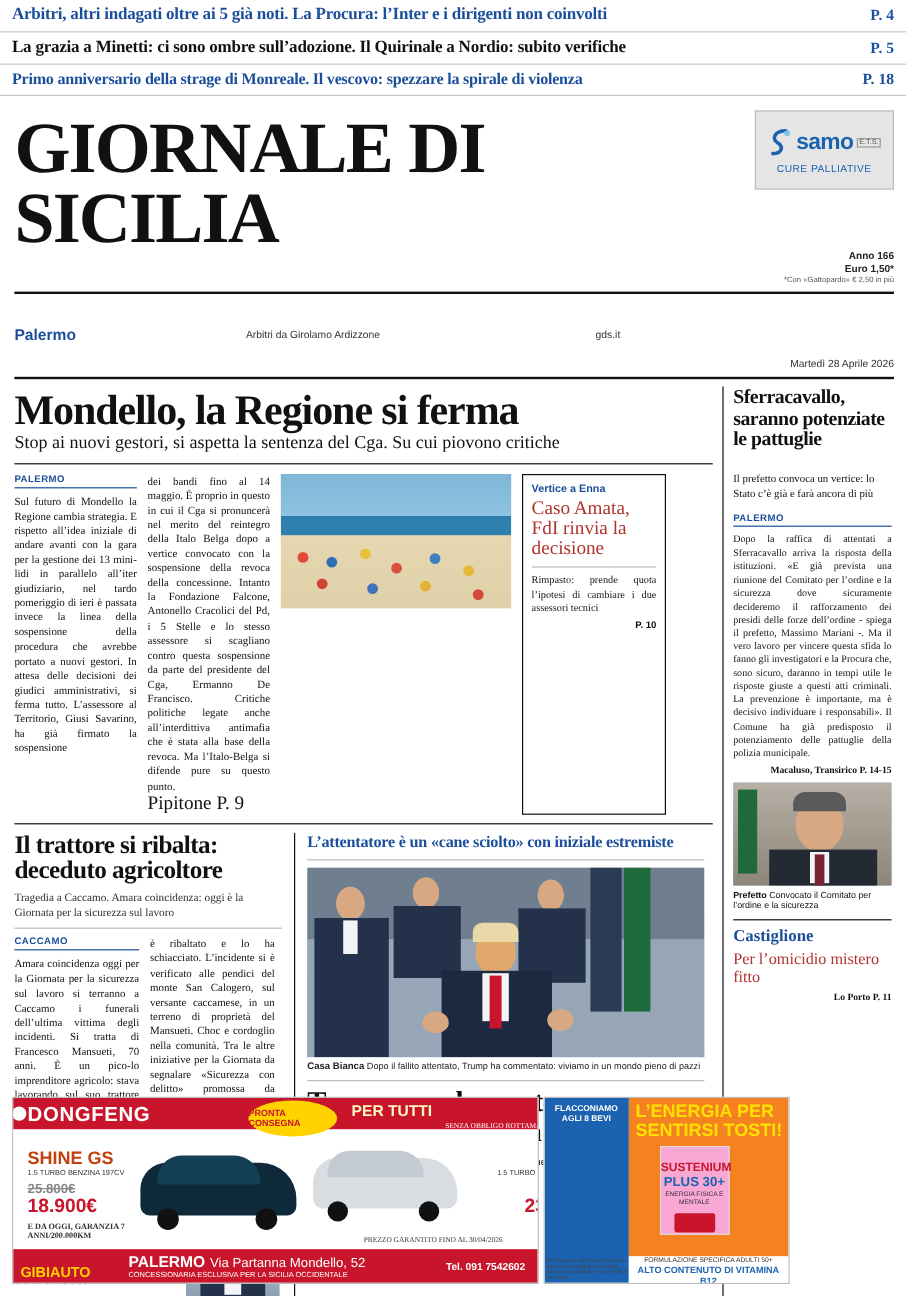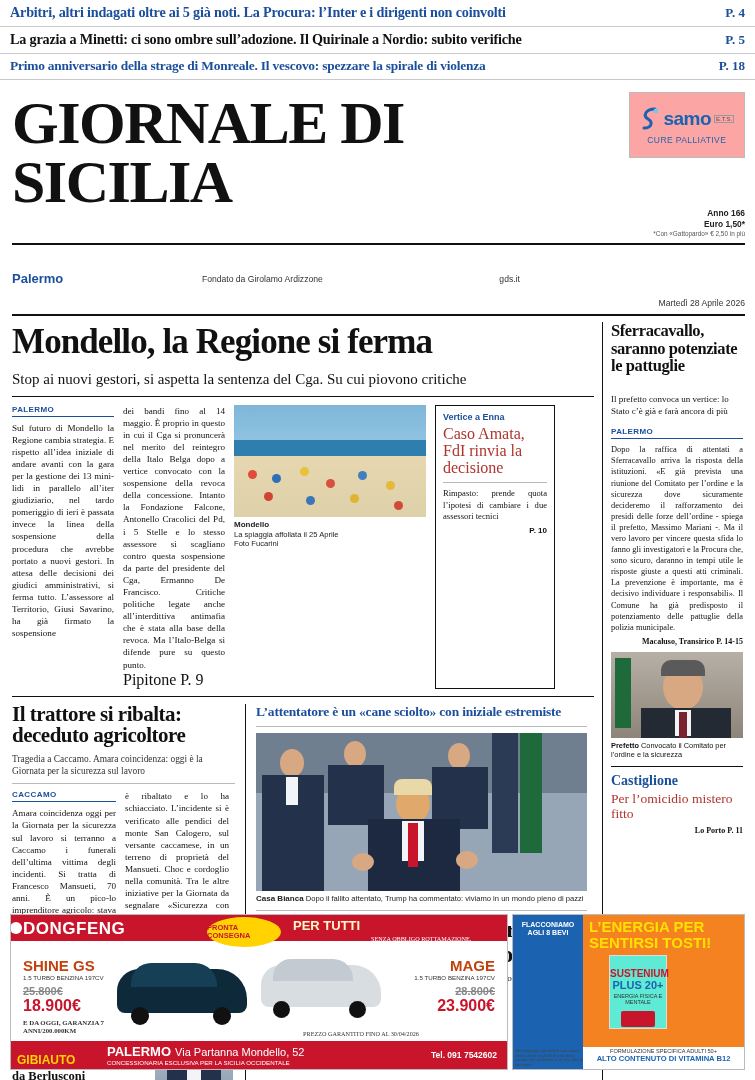--- a/index.html
+++ b/index.html
@@ -34,21 +34,21 @@
   }
   .masthead-title {
     font-family: "Liberation Serif", serif;
     font-weight: bold;
     font-size: 60px;
     line-height: 0.98;
     letter-spacing: -1.5px;
     margin-top: 6px;
   }
   .logo-box {
-    width: 118px; height: 66px; border:1px solid #bbb; background:#fca5a5;
+    width: 118px; height: 66px; border:1px solid #bbb; background:#e5e5e5;
     display:flex; flex-direction:column; align-items:center; justify-content:center;
     margin-top:4px;
   }
   .logo-row { display:flex; align-items:center; gap:2px; }
   .logo-swirl { width:22px; height:26px; }
   .logo-samo { font-family:"Liberation Sans", sans-serif; font-weight:bold; font-size:19px; color:#1b63b0; letter-spacing:-0.5px;}
   .logo-ets { font-family:"Liberation Sans", sans-serif; font-size:6px; color:#555; border:1px solid #999; padding:0 1px; margin-left:1px;}
   .logo-sub { font-family:"Liberation Sans", sans-serif; font-size:8.5px; color:#1b63b0; letter-spacing:0.4px; margin-top:3px; }
 
   .mast-meta {
@@ -69,21 +69,21 @@
   .infobar .site { font-family:"Liberation Sans", sans-serif; font-size:8.6px; color:#333;padding-left:38px; }
   .infobar .date { font-family:Liberation Sans, sans-serif; font-size:8.6px; color:#333;margin-top:48px; }
 
   
   .body-grid { display:flex; margin: 6px 10px 0 12px; }
   .left-col { width: 582px; }
   .right-col { width: 141px; border-left:1px solid #111; padding-left:8px; margin-left:8px;}
 
   .headline {
     font-weight:bold; font-size:35px; line-height:1.02; letter-spacing:-0.9px;
-    margin: 2px 0 10px 0;
+    margin: 2px 0 0 0;
   }
   .subhead {
     font-size:15px; line-height:1.2; color:#111; margin-bottom:8px;
     padding-bottom:8px; border-bottom:1px solid #111;
   }
 
   .sec-row { display:flex; gap:9px; }
   .col-text { width:102px; }
   .kicker {
     font-family:"Liberation Sans", sans-serif; font-weight:bold; font-size:8px;
@@ -125,21 +125,21 @@
   .rc-head { font-weight:bold; font-size:16.5px; line-height:1.07; letter-spacing:-0.4px; }
   .rc-sub { font-size:9px; line-height:1.3; margin-top:19px; padding-bottom:6px; }
   .rc-kick { font-family:"Liberation Sans", sans-serif; font-weight:bold; font-size:8px; color:#1b4e9b; letter-spacing:0.4px; border-bottom:1px solid #1b4e9b; padding-bottom:2px; margin:4px 0 5px;}
   .rc-body { font-size:8.4px; line-height:1.32; text-align:justify; }
   .rc-sig { text-align:right; font-weight:bold; font-size:8px; margin-top:4px; }
   .rc-cap { font-family:"Liberation Sans", sans-serif; font-size:7.4px; line-height:1.25; margin-top:3px; }
   .rc-title2 { font-weight:bold; font-size:14px; color:#1b4e9b; line-height:1.06; }
   .rc-t2 { font-size:13.5px; color:#b0342c; line-height:1.1; margin-top:3px;}
 
   
-  .ads { position:absolute; left:10px; top:914px; width:735px; height:156px; display:flex; gap:4px; }
+  .ads { position:absolute; left:10px; top:914px; width:648px; height:156px; display:flex; gap:4px; }
   .ad-left { width:498px; border:1px solid #bbb; position:relative; overflow:hidden; background:#f3f3f3;}
   .ad-right { width:233px; border:1px solid #bbb; position:relative; overflow:hidden; background:#fff;}
 
   .df-top { position:absolute; left:0; top:0; right:0; height:26px; background:#c8152b; }
   .df-brand { position:absolute; left:12px; top:4px; color:#fff; font-family:"Liberation Sans", sans-serif; font-weight:bold; font-size:17px; letter-spacing:0.5px;}
   .df-dot { position:absolute; left:-2px; top:6px; width:14px; height:14px; }
   .pronta { position:absolute; left:196px; top:2px; width:74px; height:30px; background:#ffd200; border-radius:50%; display:flex; flex-direction:column; align-items:center; justify-content:center; }
   .pronta span { font-family:"Liberation Sans", sans-serif; font-weight:bold; font-size:7.5px; color:#c8152b; line-height:1.1;}
   .pertutti { position:absolute; left:282px; top:3px; color:#fef9c3; font-family:"Liberation Sans", sans-serif; font-weight:bold; font-size:13px;}
 
@@ -156,21 +156,21 @@
   .df-bottom .pal { font-weight:bold; font-size:13px; margin-left:96px; }
   .df-bottom .addr { font-size:11px; margin-left:4px; }
   .df-bottom .conc { font-size:6.2px; margin-left:96px; }
   .df-bottom .tel { font-size:8.5px; margin-left:auto; margin-right:10px; font-weight:bold;}
 
   .sust-left { position:absolute; left:0; top:0; width:70px; bottom:0; background:#1b63b0; }
   .sust-left .lbl { color:#fff; font-family:"Liberation Sans", sans-serif; font-size:7px; font-weight:bold; text-align:center; padding-top:6px; line-height:1.15;}
   .sust-main { position:absolute; left:70px; top:0; right:0; bottom:22px; background:#f58220; }
   .energia { position:absolute; left:76px; top:4px; color:#fff; font-family:"Liberation Sans", sans-serif; font-weight:bold; font-size:12.5px; line-height:1.05; }
   .energia .y { color:#ffe000; font-size:15px; }
-  .sust-pack { position:absolute; left:96px; top:40px; width:58px; height:74px; background:#5eead4; border:1px solid #ddd; }
+  .sust-pack { position:absolute; left:96px; top:40px; width:58px; height:74px; background:#f9a8d4; border:1px solid #ddd; }
   .sust-pack .t1 { color:#c8152b; font-family:"Liberation Sans", sans-serif; font-weight:bold; font-size:10px; text-align:center; margin-top:12px;}
   .sust-pack .t2 { color:#1b63b0; font-family:"Liberation Sans", sans-serif; font-weight:bold; font-size:11px; text-align:center;}
   .sust-pack .t3 { color:#333; font-family:"Liberation Sans", sans-serif; font-size:5.5px; text-align:center; margin-top:2px;}
   .sust-bot { position:absolute; left:70px; right:0; bottom:0; height:22px; background:#fff; }
   .sust-bot .l1 { font-family:"Liberation Sans", sans-serif; font-size:5.6px; color:#333; text-align:center; padding-top:1px;}
   .sust-bot .l2 { font-family:"Liberation Sans", sans-serif; font-size:7.6px; color:#1b63b0; font-weight:bold; text-align:center;}
   .sust-note { position:absolute; left:2px; bottom:1px; width:68px; font-family:"Liberation Sans", sans-serif; font-size:4.2px; color:#444; line-height:1.15;}
 
   
   .beach { background:linear-gradient(#7fb6d8 0%, #8fc3e0 32%, #e8d9b4 33%, #ded0a8 100%); }
@@ -219,21 +219,21 @@
 
   <div class="mast-meta">
     <div class="b">Anno 166</div>
     <div class="b">Euro 1,50*</div>
     <div class="tiny">*Con «Gattopardo» € 2,50 in più</div>
   </div>
 
   <div class="mast-rule"></div>
   <div class="infobar">
     <div class="city">Palermo</div>
-    <div class="mid">Fondato da Girolamo Ardizzone</div>
+    <div class="mid">Arbitri da Girolamo Ardizzone</div>
     <div class="site">gds.it</div>
     <div class="date">Martedì 28 Aprile 2026</div>
   </div>
 
   <div class="body-grid">
 
     <div class="left-col">
 
       <div class="headline">Mondello, la Regione si ferma</div>
       <div class="subhead">Stop ai nuovi gestori, si aspetta la sentenza del Cga. Su cui piovono critiche</div>
@@ -255,25 +255,20 @@
             <div class="umb" style="left:38px;top:62%;background:#2f6fb5"></div>
             <div class="umb" style="left:66px;top:56%;background:#e8c33a"></div>
             <div class="umb" style="left:92px;top:66%;background:#d94f40"></div>
             <div class="umb" style="left:124px;top:59%;background:#3f7fc0"></div>
             <div class="umb" style="left:152px;top:68%;background:#e6b93a"></div>
             <div class="umb" style="left:30px;top:78%;background:#cf4433"></div>
             <div class="umb" style="left:72px;top:82%;background:#3e74b8"></div>
             <div class="umb" style="left:116px;top:80%;background:#e2b233"></div>
             <div class="umb" style="left:160px;top:86%;background:#d14a38"></div>
           </div>
-          <div class="cap">
-            <b>Mondello</b><br>
-            <span>La spiaggia affollata il 25 Aprile</span><br>
-            <span>Foto Fucarini</span>
-          </div>
         </div>
 
         <div class="boxed">
           <div class="box-kick">Vertice a Enna</div>
           <div class="box-title">Caso Amata, FdI rinvia la decisione</div>
           <div class="box-sub">Rimpasto: prende quota l’ipotesi di cambiare i due assessori tecnici</div>
           <div class="box-pg">P. 10</div>
         </div>
       </div>
 
@@ -441,21 +436,21 @@
       <div class="sust-main"></div>
       <div class="sust-left">
         <div class="lbl">FLACCONIAMO AGLI 8 BEVI</div>
         <div class="sust-note">Gli integratori alimentari non vanno intesi come sostituti di una dieta variata ed equilibrata e di uno stile di vita sano.</div>
       </div>
       <div class="energia">
         <span class="y">L’ENERGIA PER SENTIRSI TOSTI!</span>
       </div>
       <div class="sust-pack">
         <div class="t1">SUSTENIUM</div>
-        <div class="t2">PLUS 20+</div>
+        <div class="t2">PLUS 30+</div>
         <div class="t3">ENERGIA FISICA E MENTALE</div>
         <div style="margin:6px auto 0; width:34px;height:16px;background:#c8152b;border-radius:2px;"></div>
       </div>
       <div class="sust-bot">
         <div class="l1">FORMULAZIONE SPECIFICA ADULTI 50+</div>
         <div class="l2">ALTO CONTENUTO DI VITAMINA B12</div>
       </div>
     </div>
   </div>
 

